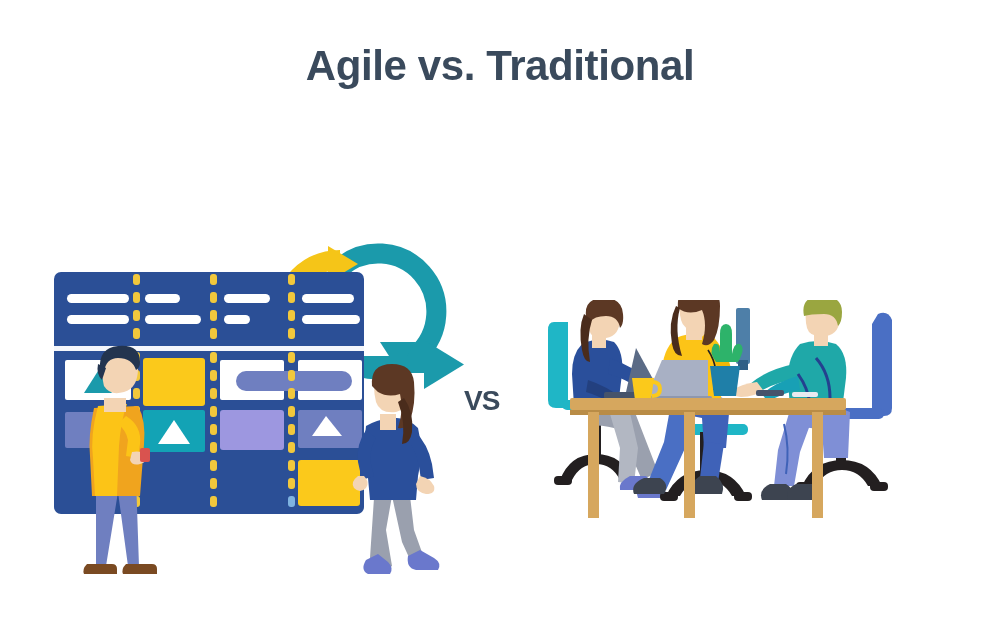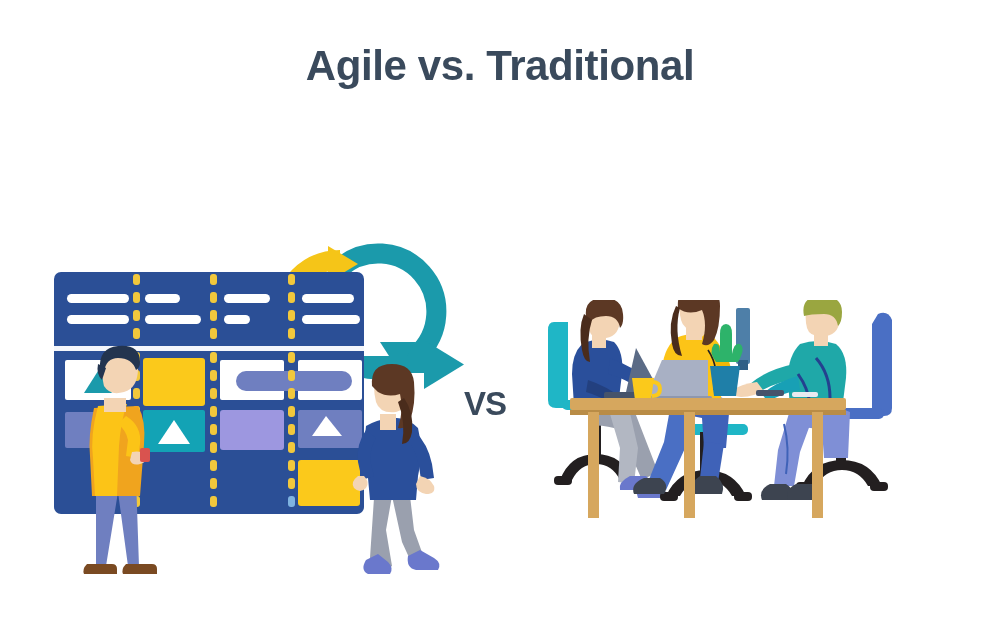--- a/index.html
+++ b/index.html
@@ -20,21 +20,21 @@
     font-size:42px;
     font-weight:bold;
     line-height:1.35;
     letter-spacing:-0.4px;
   }
   .title .l2{display:block;}
 
   
   .vs{
     position:absolute;left:464px;top:385px;
-    font-size:33px;font-weight:bold;color:#3a4a5c;
+    font-size:28px;font-weight:bold;color:#3a4a5c;
     letter-spacing:-1px;
     text-align:right;
   }
 
   
   .art{position:absolute;}
   svg{display:block;}
 </style>
 </head>
 <body>

